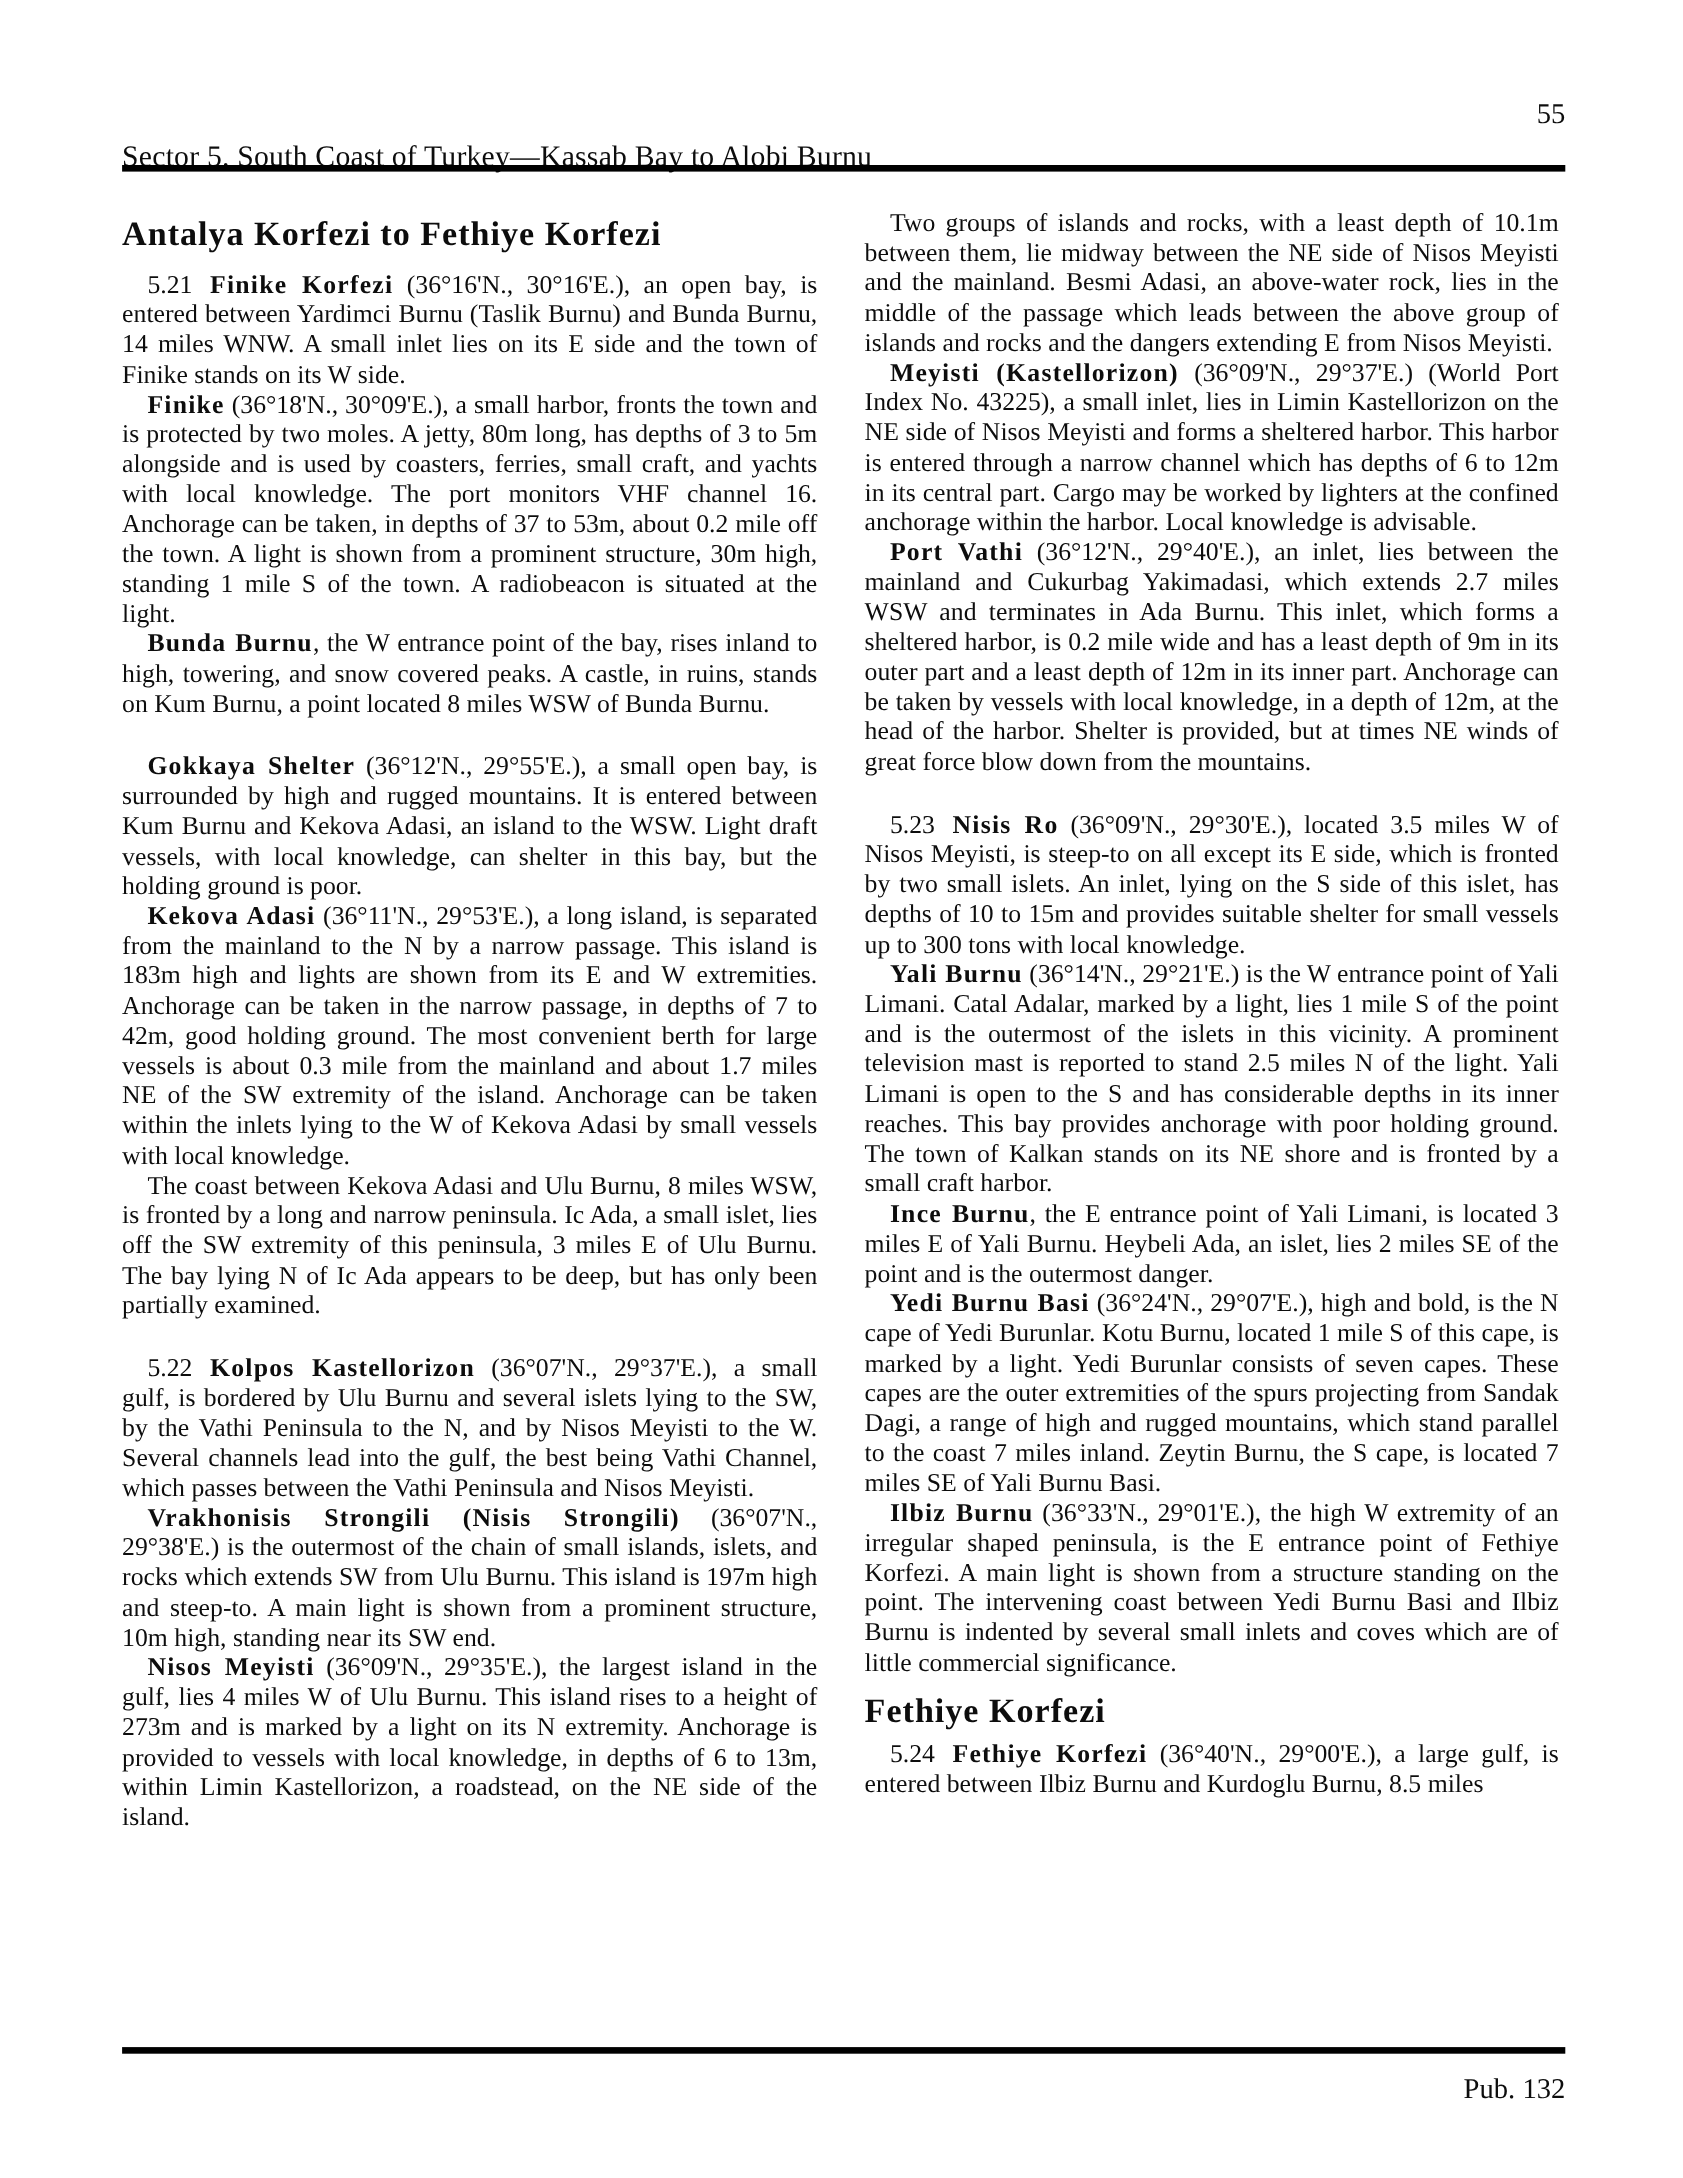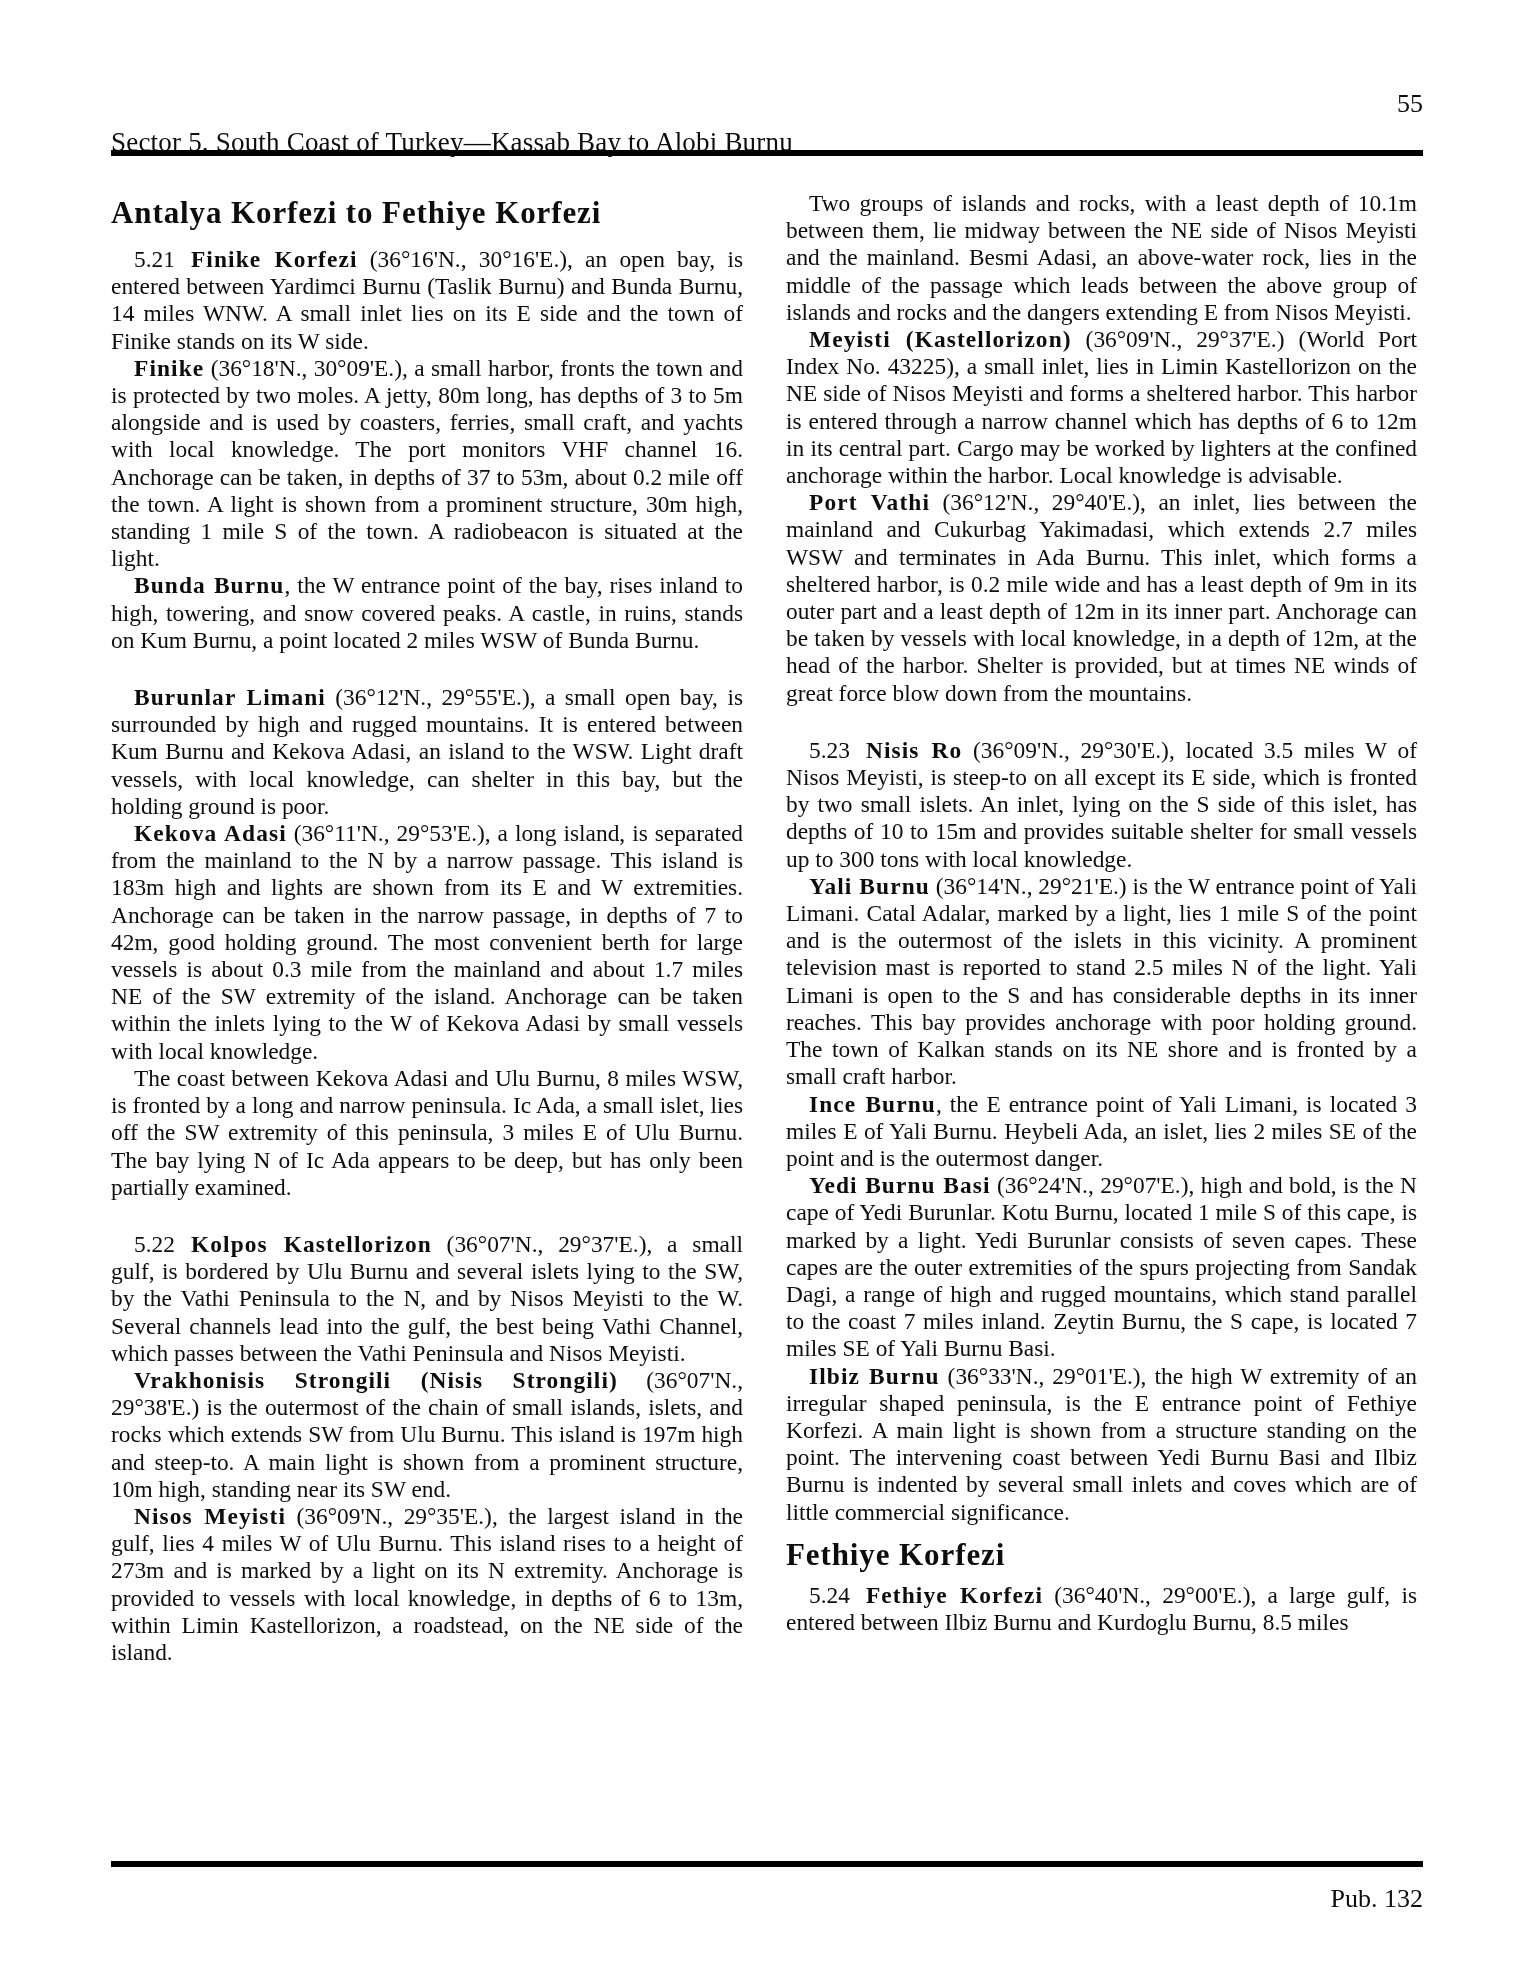--- a/index.html
+++ b/index.html
@@ -86,22 +86,22 @@
 
 <div class="page">
   <div class="header-title">Sector 5. South Coast of Turkey—Kassab Bay to Alobi Burnu</div>
   <div class="page-number">55</div>
   <div class="rule rule-top"></div>
 
   <div class="col col-left" id="col-left">
       <h2 class="sec-heading">Antalya Korfezi to Fethiye Korfezi</h2>
       <p class="para"><span class="pnum">5.21</span><span class="plead">Finike Korfezi</span><span> (36°16'N., 30°16'E.), an open bay, is entered between Yardimci Burnu (Taslik Burnu) and Bunda Burnu, 14 miles WNW. A small inlet lies on its E side and the town of Finike stands on its W side.</span></p>
       <p class="para"><span class="plead">Finike</span><span> (36°18'N., 30°09'E.), a small harbor, fronts the town and is protected by two moles. A jetty, 80m long, has depths of 3 to 5m alongside and is used by coasters, ferries, small craft, and yachts with local knowledge. The port monitors VHF channel 16. Anchorage can be taken, in depths of 37 to 53m, about 0.2 mile off the town. A light is shown from a prominent structure, 30m high, standing 1 mile S of the town. A radiobeacon is situated at the light.</span></p>
-      <p class="para"><span class="plead">Bunda Burnu</span><span>, the W entrance point of the bay, rises inland to high, towering, and snow covered peaks. A castle, in ruins, stands on Kum Burnu, a point located 2 miles WSW of Bunda Burnu.</span></p>
-      <p class="para gap"><span class="plead">Burunlar Limani</span><span> (36°12'N., 29°55'E.), a small open bay, is surrounded by high and rugged mountains. It is entered between Kum Burnu and Kekova Adasi, an island to the WSW. Light draft vessels, with local knowledge, can shelter in this bay, but the holding ground is poor.</span></p>
+      <p class="para"><span class="plead">Bunda Burnu</span><span>, the W entrance point of the bay, rises inland to high, towering, and snow covered peaks. A castle, in ruins, stands on Kum Burnu, a point located 8 miles WSW of Bunda Burnu.</span></p>
+      <p class="para gap"><span class="plead">Gokkaya Shelter</span><span> (36°12'N., 29°55'E.), a small open bay, is surrounded by high and rugged mountains. It is entered between Kum Burnu and Kekova Adasi, an island to the WSW. Light draft vessels, with local knowledge, can shelter in this bay, but the holding ground is poor.</span></p>
       <p class="para"><span class="plead">Kekova Adasi</span><span> (36°11'N., 29°53'E.), a long island, is separated from the mainland to the N by a narrow passage. This island is 183m high and lights are shown from its E and W extremities. Anchorage can be taken in the narrow passage, in depths of 7 to 42m, good holding ground. The most convenient berth for large vessels is about 0.3 mile from the mainland and about 1.7 miles NE of the SW extremity of the island. Anchorage can be taken within the inlets lying to the W of Kekova Adasi by small vessels with local knowledge.</span></p>
       <p class="para"><span>The coast between Kekova Adasi and Ulu Burnu, 8 miles WSW, is fronted by a long and narrow peninsula. Ic Ada, a small islet, lies off the SW extremity of this peninsula, 3 miles E of Ulu Burnu. The bay lying N of Ic Ada appears to be deep, but has only been partially examined.</span></p>
       <p class="para gap"><span class="pnum">5.22</span><span class="plead">Kolpos Kastellorizon</span><span> (36°07'N., 29°37'E.), a small gulf, is bordered by Ulu Burnu and several islets lying to the SW, by the Vathi Peninsula to the N, and by Nisos Meyisti to the W. Several channels lead into the gulf, the best being Vathi Channel, which passes between the Vathi Peninsula and Nisos Meyisti.</span></p>
       <p class="para"><span class="plead">Vrakhonisis Strongili (Nisis Strongili)</span><span> (36°07'N., 29°38'E.) is the outermost of the chain of small islands, islets, and rocks which extends SW from Ulu Burnu. This island is 197m high and steep-to. A main light is shown from a prominent structure, 10m high, standing near its SW end.</span></p>
       <p class="para"><span class="plead">Nisos Meyisti</span><span> (36°09'N., 29°35'E.), the largest island in the gulf, lies 4 miles W of Ulu Burnu. This island rises to a height of 273m and is marked by a light on its N extremity. Anchorage is provided to vessels with local knowledge, in depths of 6 to 13m, within Limin Kastellorizon, a roadstead, on the NE side of the island.</span></p>
     </div>
   <div class="col col-right" id="col-right">
       <p class="para"><span>Two groups of islands and rocks, with a least depth of 10.1m between them, lie midway between the NE side of Nisos Meyisti and the mainland. Besmi Adasi, an above-water rock, lies in the middle of the passage which leads between the above group of islands and rocks and the dangers extending E from Nisos Meyisti.</span></p>
       <p class="para"><span class="plead">Meyisti (Kastellorizon)</span><span> (36°09'N., 29°37'E.) (World Port Index No. 43225), a small inlet, lies in Limin Kastellorizon on the NE side of Nisos Meyisti and forms a sheltered harbor. This harbor is entered through a narrow channel which has depths of 6 to 12m in its central part. Cargo may be worked by lighters at the confined anchorage within the harbor. Local knowledge is advisable.</span></p>
       <p class="para"><span class="plead">Port Vathi</span><span> (36°12'N., 29°40'E.), an inlet, lies between the mainland and Cukurbag Yakimadasi, which extends 2.7 miles WSW and terminates in Ada Burnu. This inlet, which forms a sheltered harbor, is 0.2 mile wide and has a least depth of 9m in its outer part and a least depth of 12m in its inner part. Anchorage can be taken by vessels with local knowledge, in a depth of 12m, at the head of the harbor. Shelter is provided, but at times NE winds of great force blow down from the mountains.</span></p>

